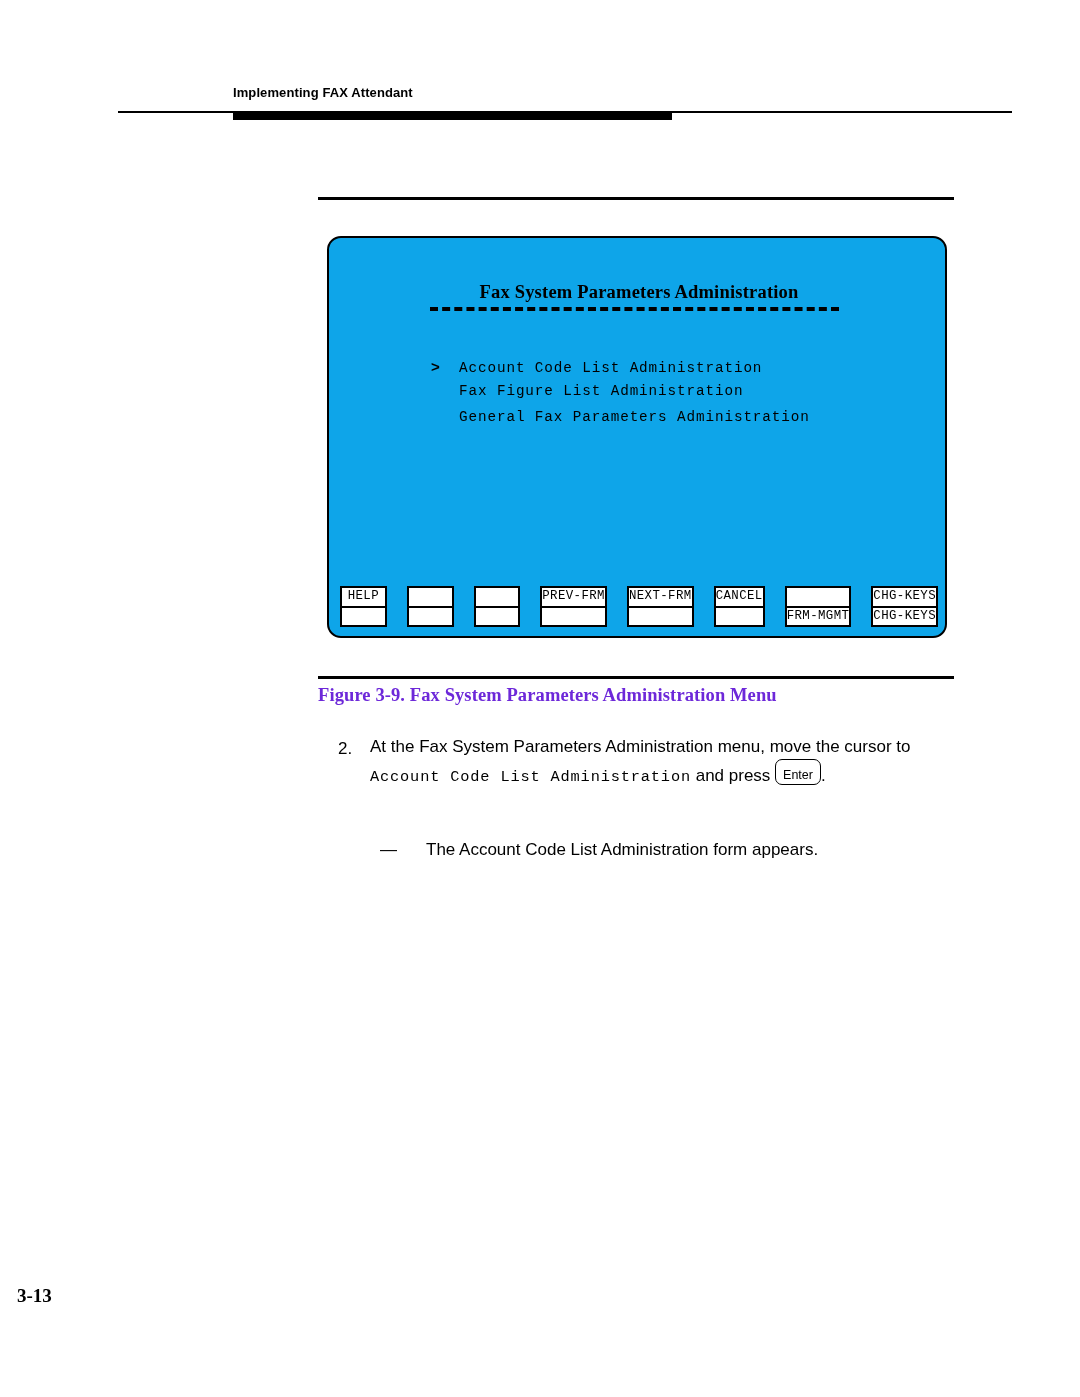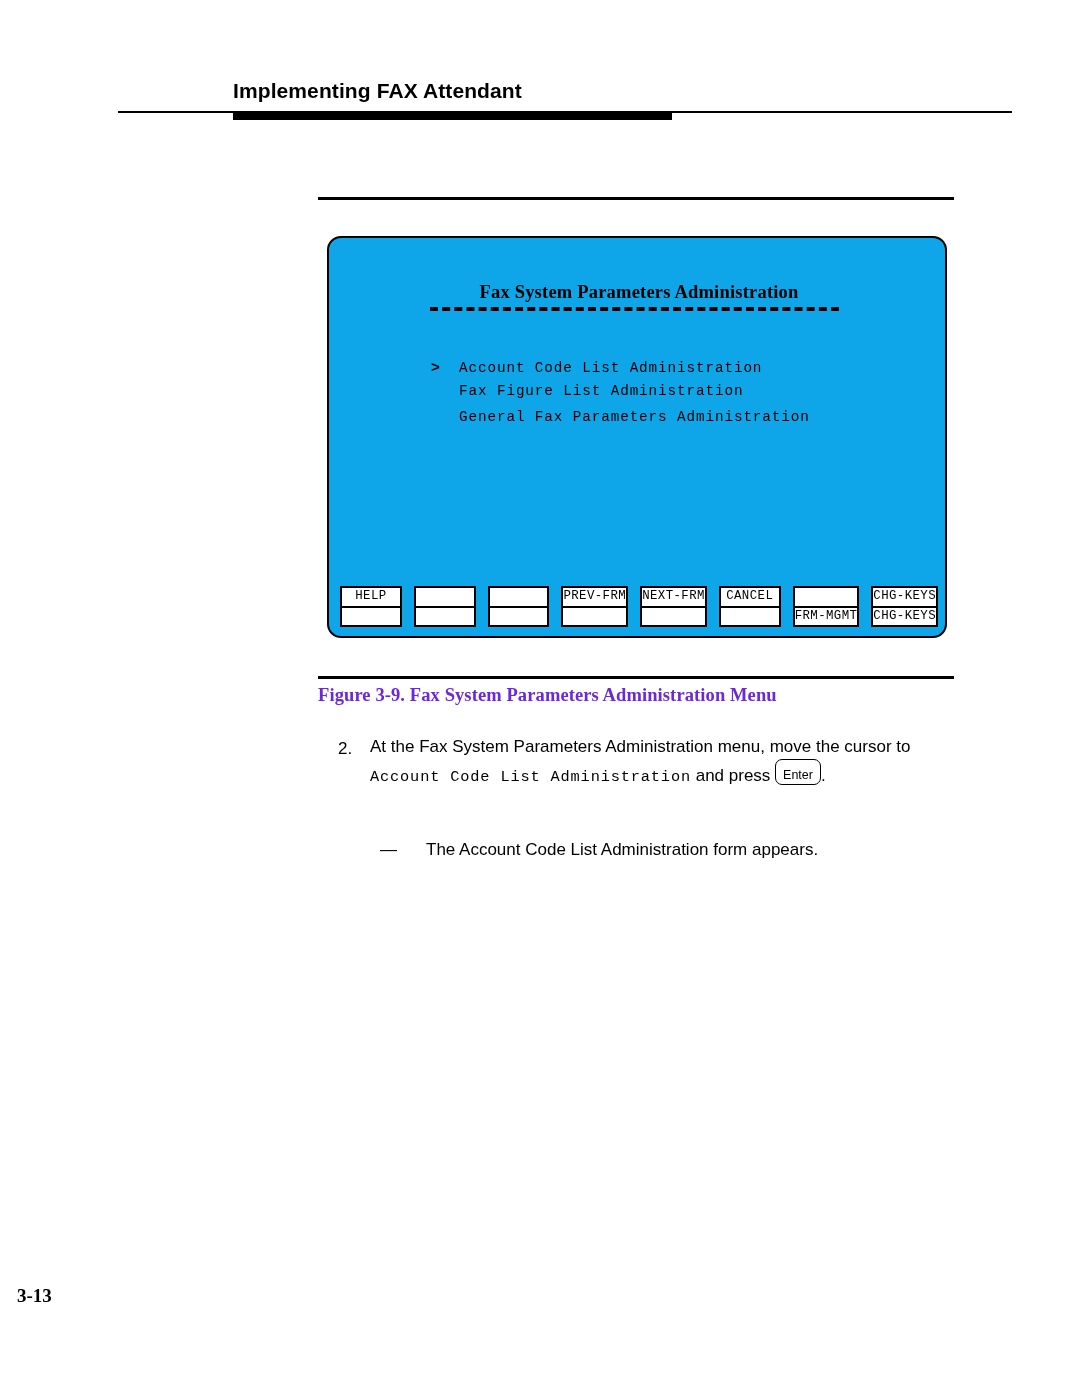--- a/index.html
+++ b/index.html
@@ -19,23 +19,23 @@
   
   #running-header {
     position: absolute;
     left: 0; top: 0;
     width: 1080px;
     height: 130px;
   }
   #header-title {
     position: absolute;
     left: 233px;
-    top: 79px;
-    font-family: "Liberation Sans", sans-serif;
-    font-size: 21px;
+    top: 85px;
+    font-family: "Liberation Sans", sans-serif;
+    font-size: 13px;
     font-weight: 600;
     letter-spacing: 0.1px;
     color: #000;
     white-space: nowrap;
   }
   #header-rule-thin {
     position: absolute;
     left: 118px;
     top: 111px;
     width: 894px;
@@ -135,21 +135,21 @@
     display: inline-block;
   }
 
   
   #function-keys {
     position: absolute;
     left: 11px;
     bottom: 9px;
     width: 598px;
     display: flex;
-    gap: 12px;
+    gap: 20px;
   }
   .fkey {
     flex: 1 1 0;
     border: 2px solid #000;
     box-sizing: border-box;
     background: #fff;
   }
   .fkey-row {
     height: 17.5px;
     line-height: 17.5px;

